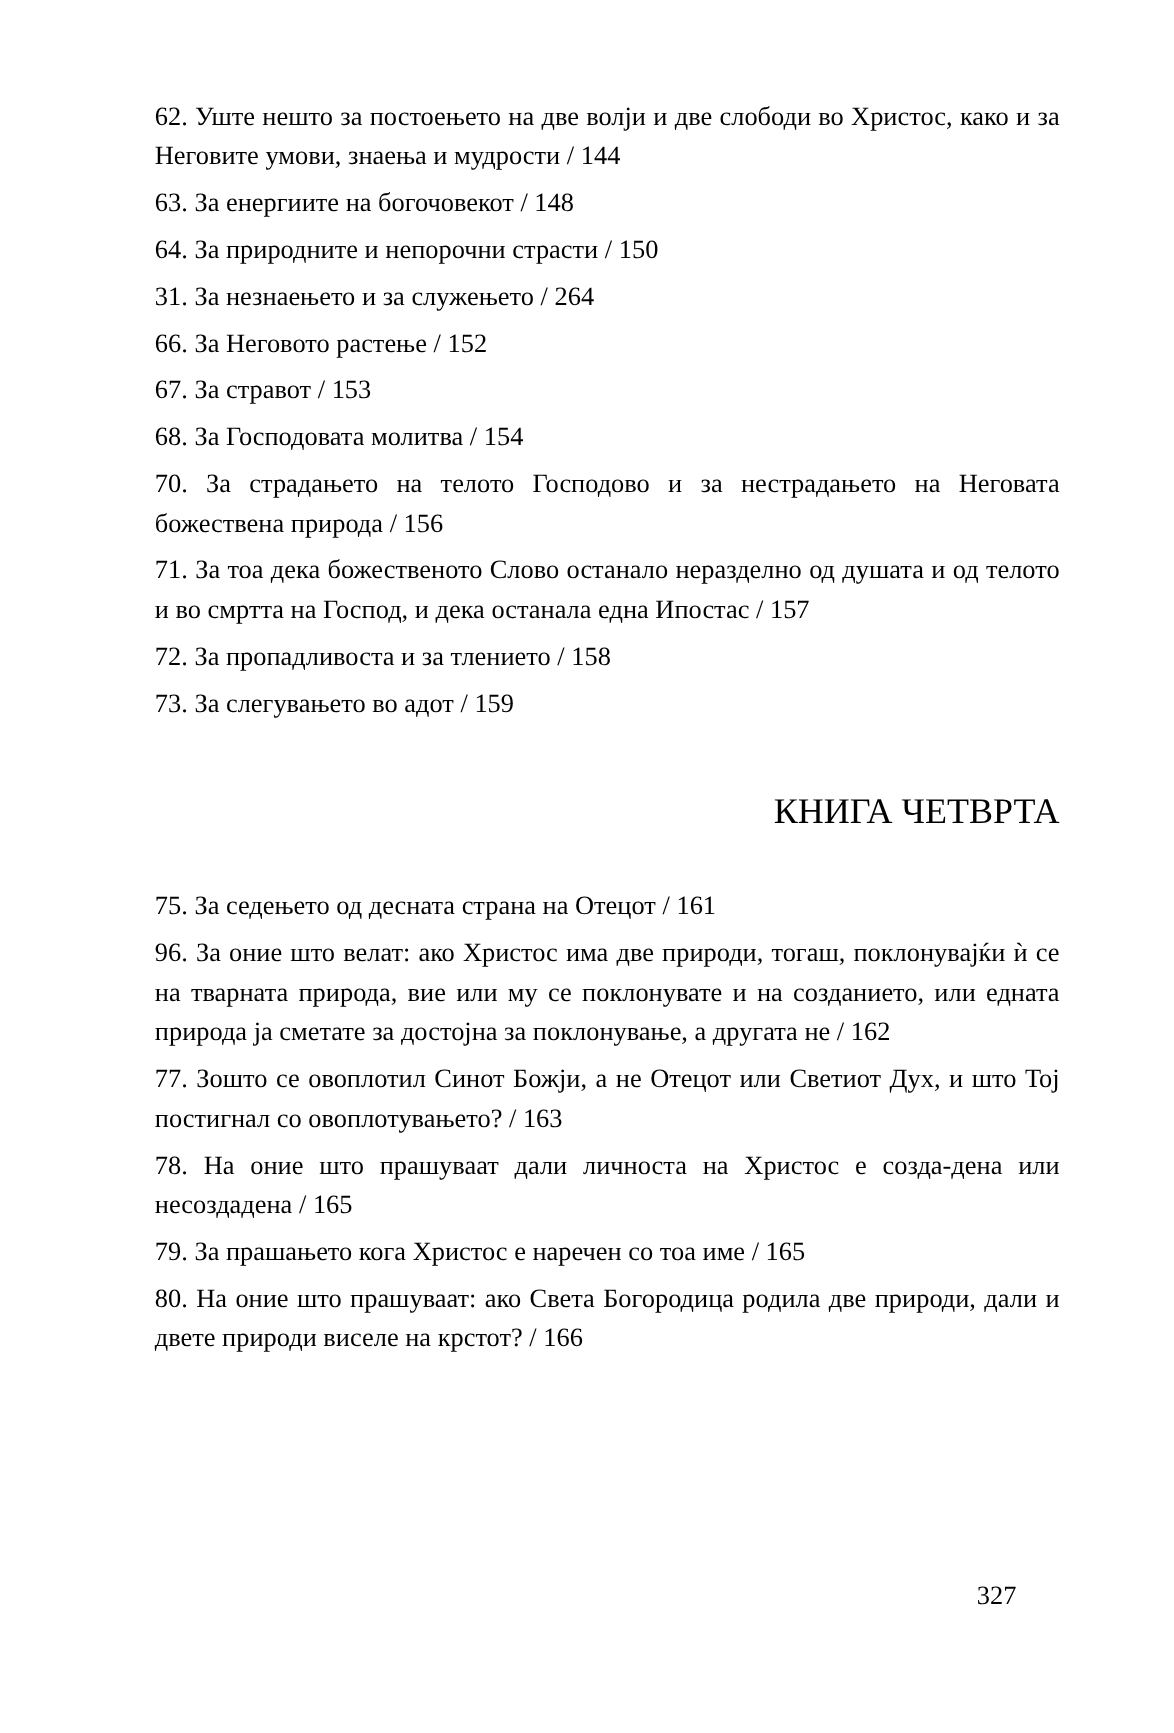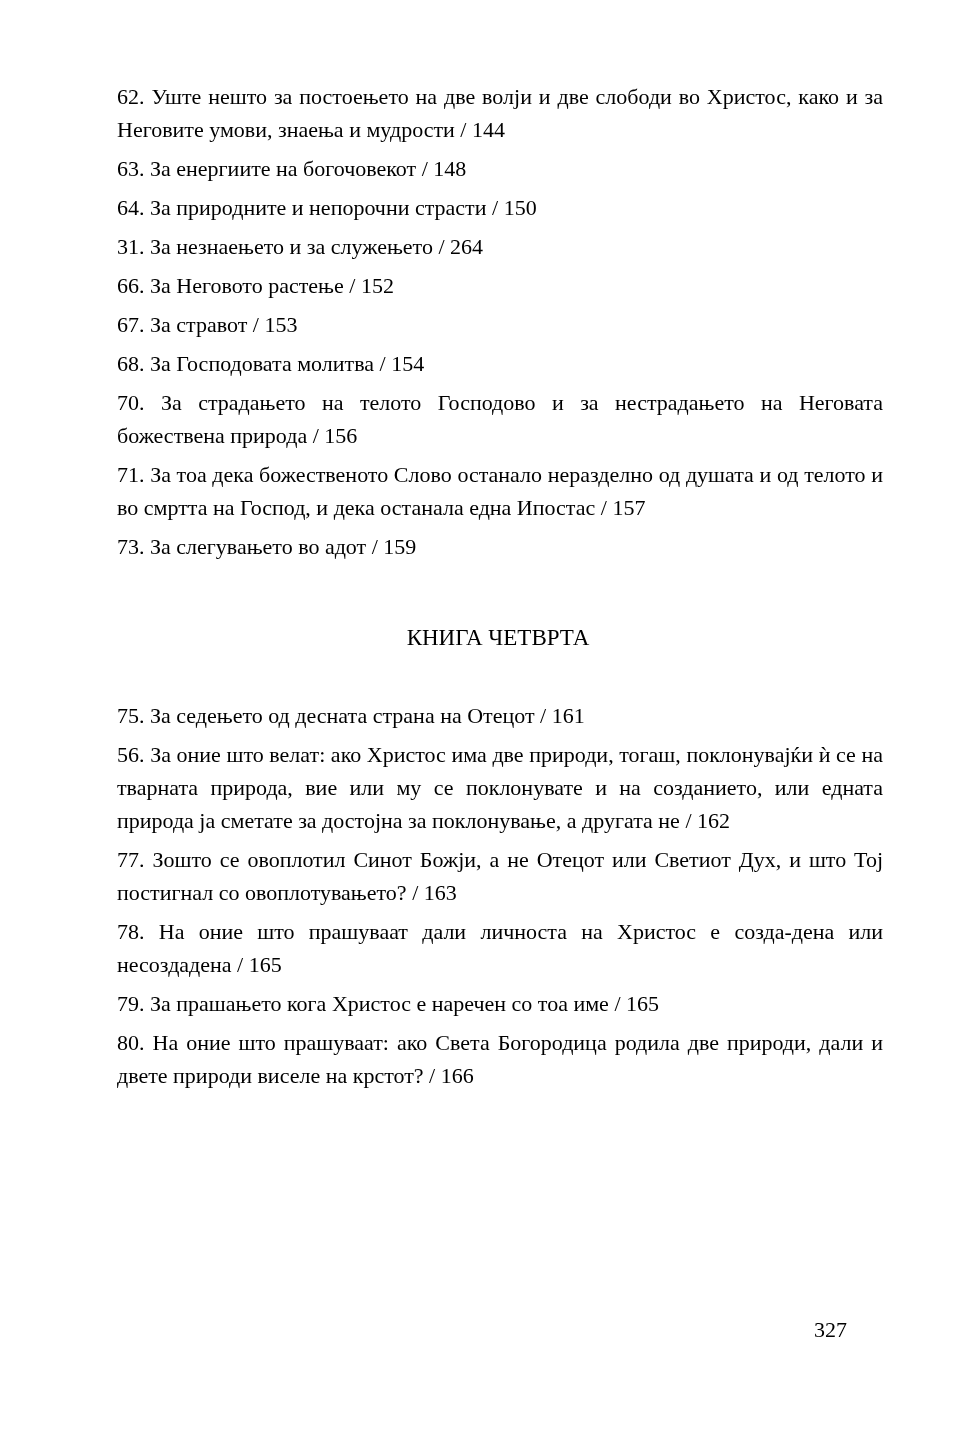--- a/index.html
+++ b/index.html
@@ -18,27 +18,27 @@
   .content {
     position: absolute;
     left: 113px;
     top: 80px;
     width: 770px;
   }
   .entry {
     font-size: 22px;
     line-height: 33px;
     text-align: justify;
-    margin: 0 0 6px 4px;
+    margin: 0 0 6px 16px;
   }
   .section-heading {
-    font-size: 23px;
+    font-size: 30px;
     line-height: 33px;
     font-weight: normal;
-    text-align: center;
+    text-align: right;
     margin: 58px 0 45px 0;
   }
   .page-number {
     position: absolute;
     top: 1316px;
     right: 131px;
     font-size: 22px;
     line-height: 28px;
   }
 </style>
@@ -104,40 +104,46 @@
     <span>156</span>
   </p>
 
   <p class="entry">
     <span>71.</span>
     <span>За тоа дека божественото Слово останало неразделно од душата и од телото и во смртта на Господ, и дека останала една Ипостас</span>
     <span>/</span>
     <span>157</span>
   </p>
 
+  <p class="entry">
+    <span>72.</span>
+    <span>За пропадливоста и за тлението</span>
+    <span>/</span>
+    <span>158</span>
+  </p>
 
   <p class="entry">
     <span>73.</span>
     <span>За слегувањето во адот</span>
     <span>/</span>
     <span>159</span>
   </p>
 
   <h2 class="section-heading">КНИГА ЧЕТВРТА</h2>
 
 
   <p class="entry">
     <span>75.</span>
     <span>За седењето од десната страна на Отецот</span>
     <span>/</span>
     <span>161</span>
   </p>
 
   <p class="entry">
-    <span>56.</span>
+    <span>96.</span>
     <span>За оние што велат: ако Христос има две природи, тогаш, поклонувајќи ѝ се на тварната природа, вие или му се поклонувате и на созданието, или едната природа ја сметате за достојна за поклонување, а другата не</span>
     <span>/</span>
     <span>162</span>
   </p>
 
   <p class="entry">
     <span>77.</span>
     <span>Зошто се овоплотил Синот Божји, а не Отецот или Светиот Дух, и што Тој постигнал со овоплотувањето?</span>
     <span>/</span>
     <span>163</span>

